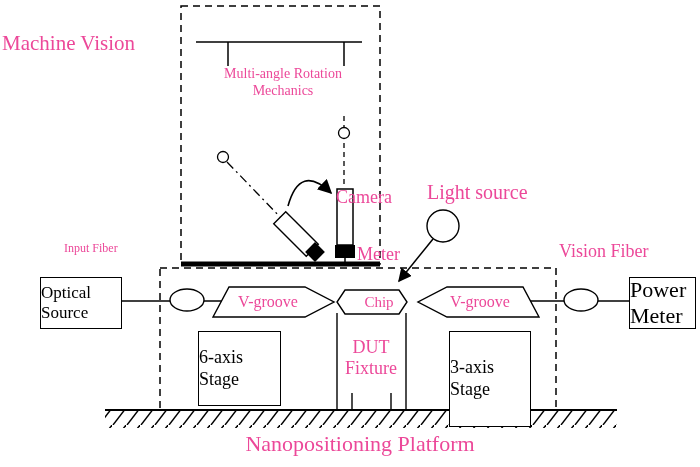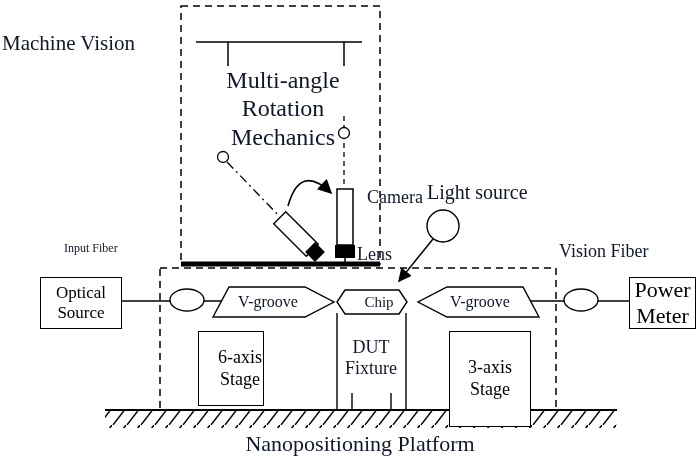--- a/index.html
+++ b/index.html
@@ -8,34 +8,34 @@
   .canvas {
     position: relative;
     width: 700px;
     height: 467px;
     background: #ffffff;
     overflow: hidden;
   }
   .canvas svg { position: absolute; left: 0; top: 0; }
   .lbl {
     position: absolute;
-    color: #0f172a;
+    color: #ec4899;
     line-height: 1.18;
     white-space: nowrap;
   }
   .lbl.wrap { white-space: normal; }
   .center { text-align: center; }
   .box {
     position: absolute;
     border: 1.5px solid #000;
     background: #fff;
     display: flex;
     align-items: center;
     justify-content: center;
-    text-align: center;
+    text-align: left;
     line-height: 1.2;
   }
 </style>
 </head>
 <body>
 
 <div class="canvas">
 
   <svg width="700" height="467" viewBox="0 0 700 467">
     <defs>
@@ -88,37 +88,37 @@
     <polygon points="229,287 305,287 334,302 305,317 213,317" fill="#fff" stroke="#000" stroke-width="1.4"></polygon>
     <polygon points="447,287 523,287 539,317 447,317 418,302" fill="#fff" stroke="#000" stroke-width="1.4"></polygon>
     <polygon points="345,290 399,290 407,302 399,314 345,314 337,302" fill="#fff" stroke="#000" stroke-width="1.4"></polygon>
 
     <line x1="105" y1="410" x2="617" y2="410" stroke="#000" stroke-width="2"></line>
     <rect x="105" y="411" width="512" height="17" fill="url(#hatch)" stroke="none"></rect>
   </svg>
 
   <div class="lbl" style="left:2px; top:31px; font-size:21px;">Machine Vision</div>
 
-  <div class="lbl wrap center" style="left:203px; top:66px; width:160px; font-size:24px;text-align:center;">Multi-angle Rotation Mechanics</div>
+  <div class="lbl wrap center" style="left:203px; top:66px; width:160px; font-size:14px;text-align:center;">Multi-angle Rotation Mechanics</div>
 
-  <div class="lbl" style="left:367px; top:187px; font-size:18px;">Camera</div>
+  <div class="lbl" style="left:336px; top:187px; font-size:18px;">Camera</div>
 
-  <div class="lbl" style="left:357px; top:244px; font-size:18px;">Lens</div>
+  <div class="lbl" style="left:357px; top:244px; font-size:18px;">Meter</div>
 
   <div class="lbl" style="left:427px; top:181px; font-size:20px;">Light source</div>
 
   <div class="lbl" style="left:64px; top:241px; font-size:12px;">Input Fiber</div>
 
   <div class="lbl" style="left:559px; top:241px; font-size:18px;">Vision Fiber</div>
 
   <div class="box" style="left:40px; top:277px; width:82px; height:52px; font-size:17px;">Optical Source</div>
 
   <div class="box" style="left:629px; top:277px; width:67px; height:52px; font-size:22px;">Power Meter</div>
 
-  <div class="box" style="left:198px; top:331px; width:66px; height:75px; font-size:18px;padding-left:18px;">6-axis Stage</div>
+  <div class="box" style="left:198px; top:331px; width:83px; height:75px; font-size:18px;">6-axis Stage</div>
 
   <div class="box" style="left:449px; top:331px; width:82px; height:96px; font-size:18px;">3-axis Stage</div>
 
   <div class="lbl center" style="left:218px; top:293px; width:100px; font-size:16px;">V-groove</div>
 
   <div class="lbl center" style="left:340px; top:294px; width:64px; font-size:15px;padding-left:14px;">Chip</div>
 
   <div class="lbl center" style="left:430px; top:293px; width:100px; font-size:16px;">V-groove</div>
 
   <div class="lbl wrap center" style="left:332px; top:337px; width:78px; font-size:18px;">DUT Fixture</div>

